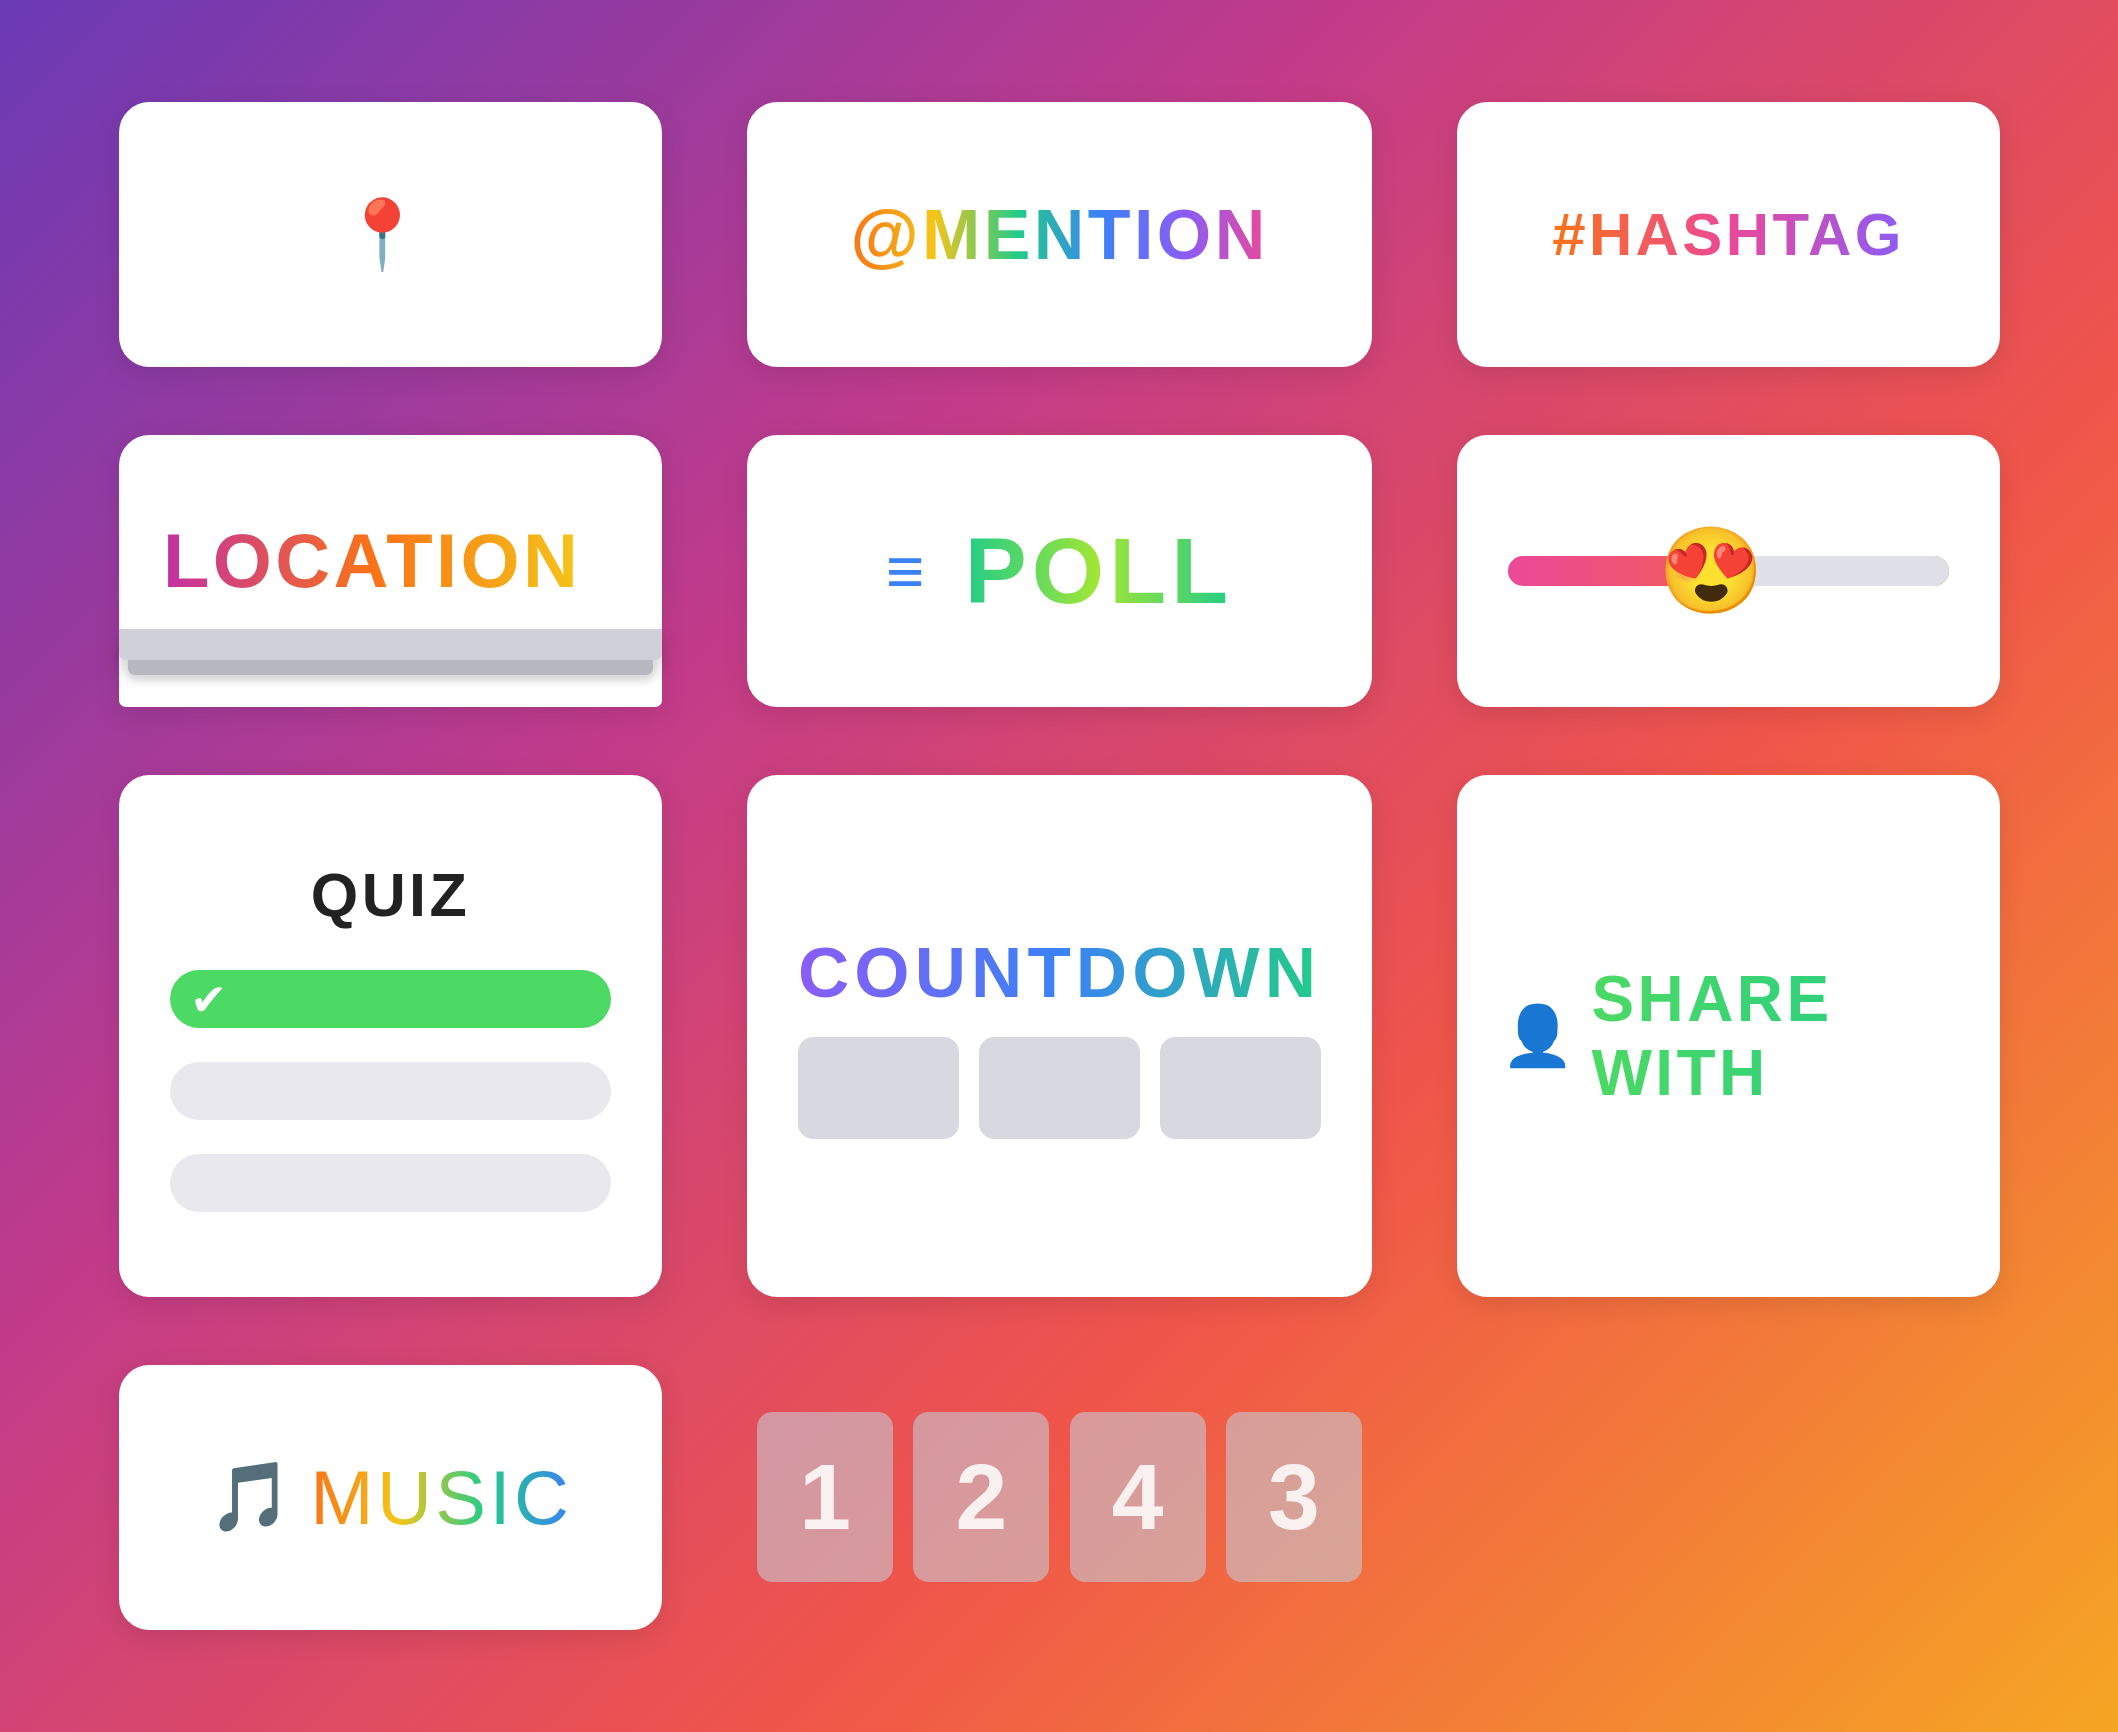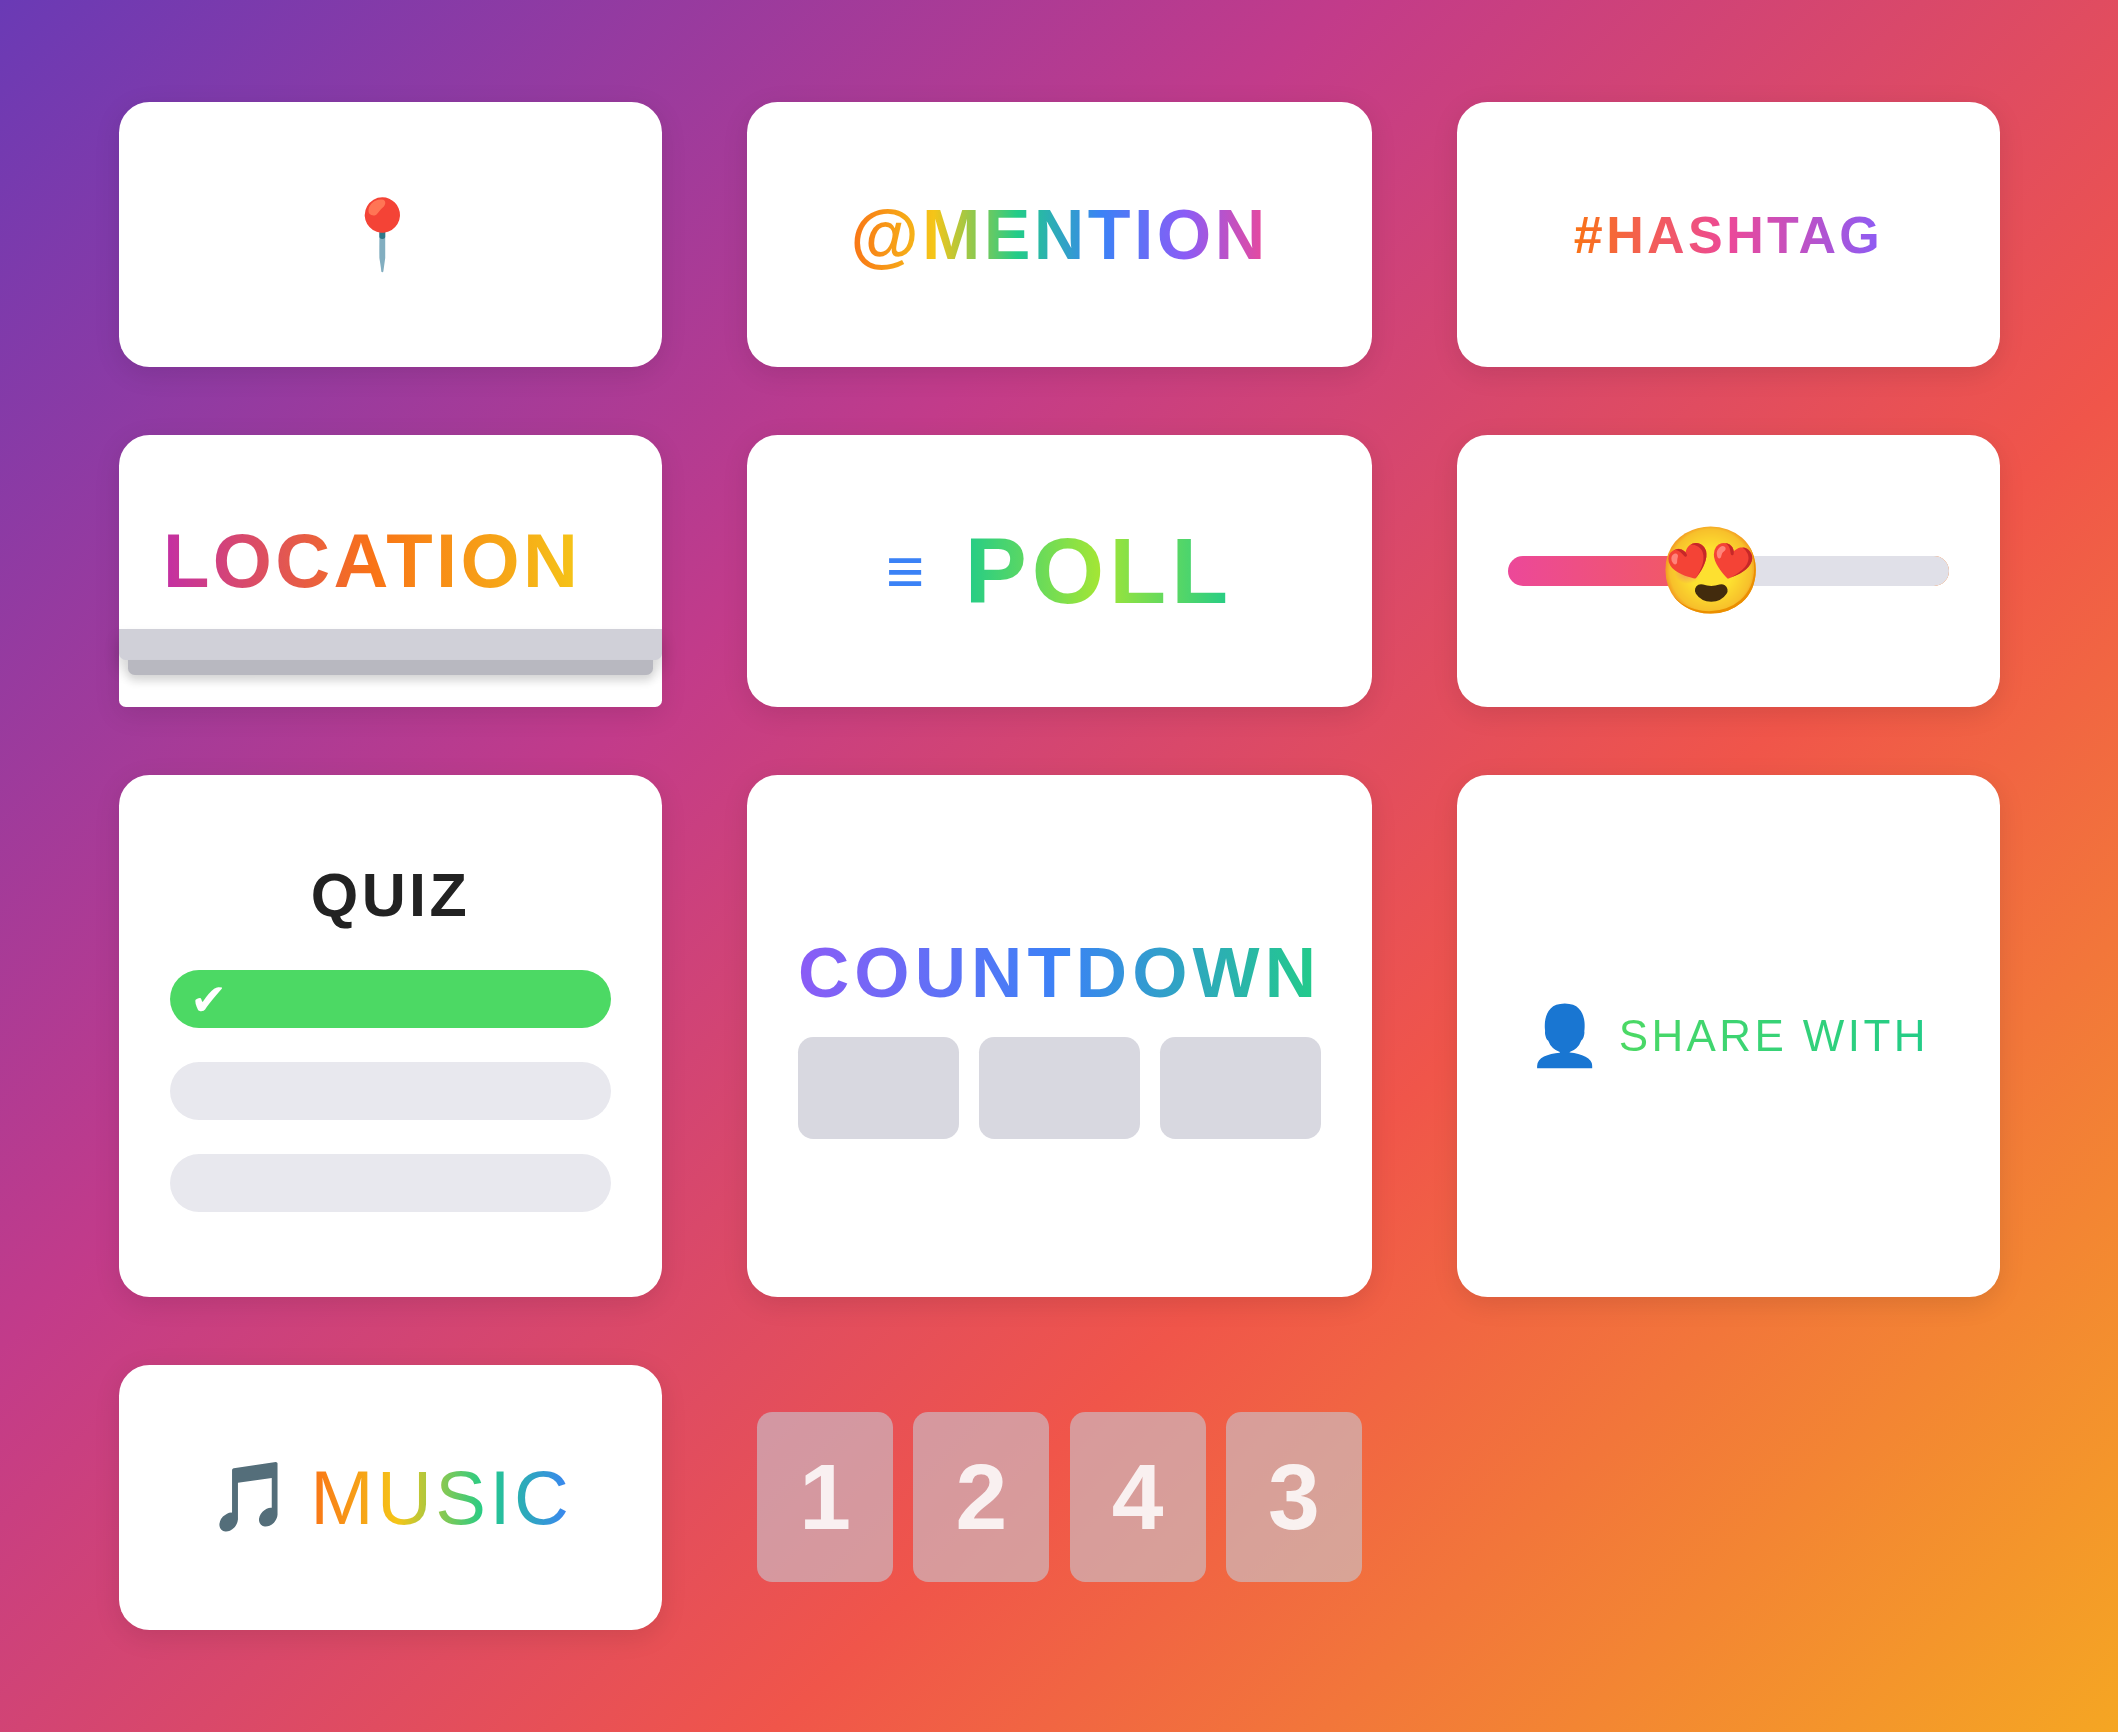--- a/index.html
+++ b/index.html
@@ -62,21 +62,21 @@
       font-weight: 700;
       letter-spacing: 3.4px;
     }
 
     
     .hashtag-text {
       background: linear-gradient(90deg, #f97316, #ec4899, #8b5cf6);
       -webkit-background-clip: text;
       -webkit-text-fill-color: transparent;
       background-clip: text;
-      font-size: 52px;
+      font-size: 60px;
       font-weight: 900;
       letter-spacing: 3.4px;
     }
 
     
     .questions-sticker {
       flex-direction: column;
       align-items: flex-start;
       padding: 34px 44px 0 44px;
       position: relative;
@@ -245,22 +245,22 @@
     .share-with-icon {
       font-size: 59px;
       color: #4cd964;
       margin-right: 17px;
     }
     .share-with-text {
       background: linear-gradient(90deg, #4cd964, #22cc88);
       -webkit-background-clip: text;
       -webkit-text-fill-color: transparent;
       background-clip: text;
-      font-size: 44px;
-      font-weight: 400;
+      font-size: 64px;
+      font-weight: 700;
       letter-spacing: 3.4px;
     }
 
     
     .music-icon {
       font-size: 68px;
       color: #f97316;
       margin-right: 17px;
     }
     .music-text {

